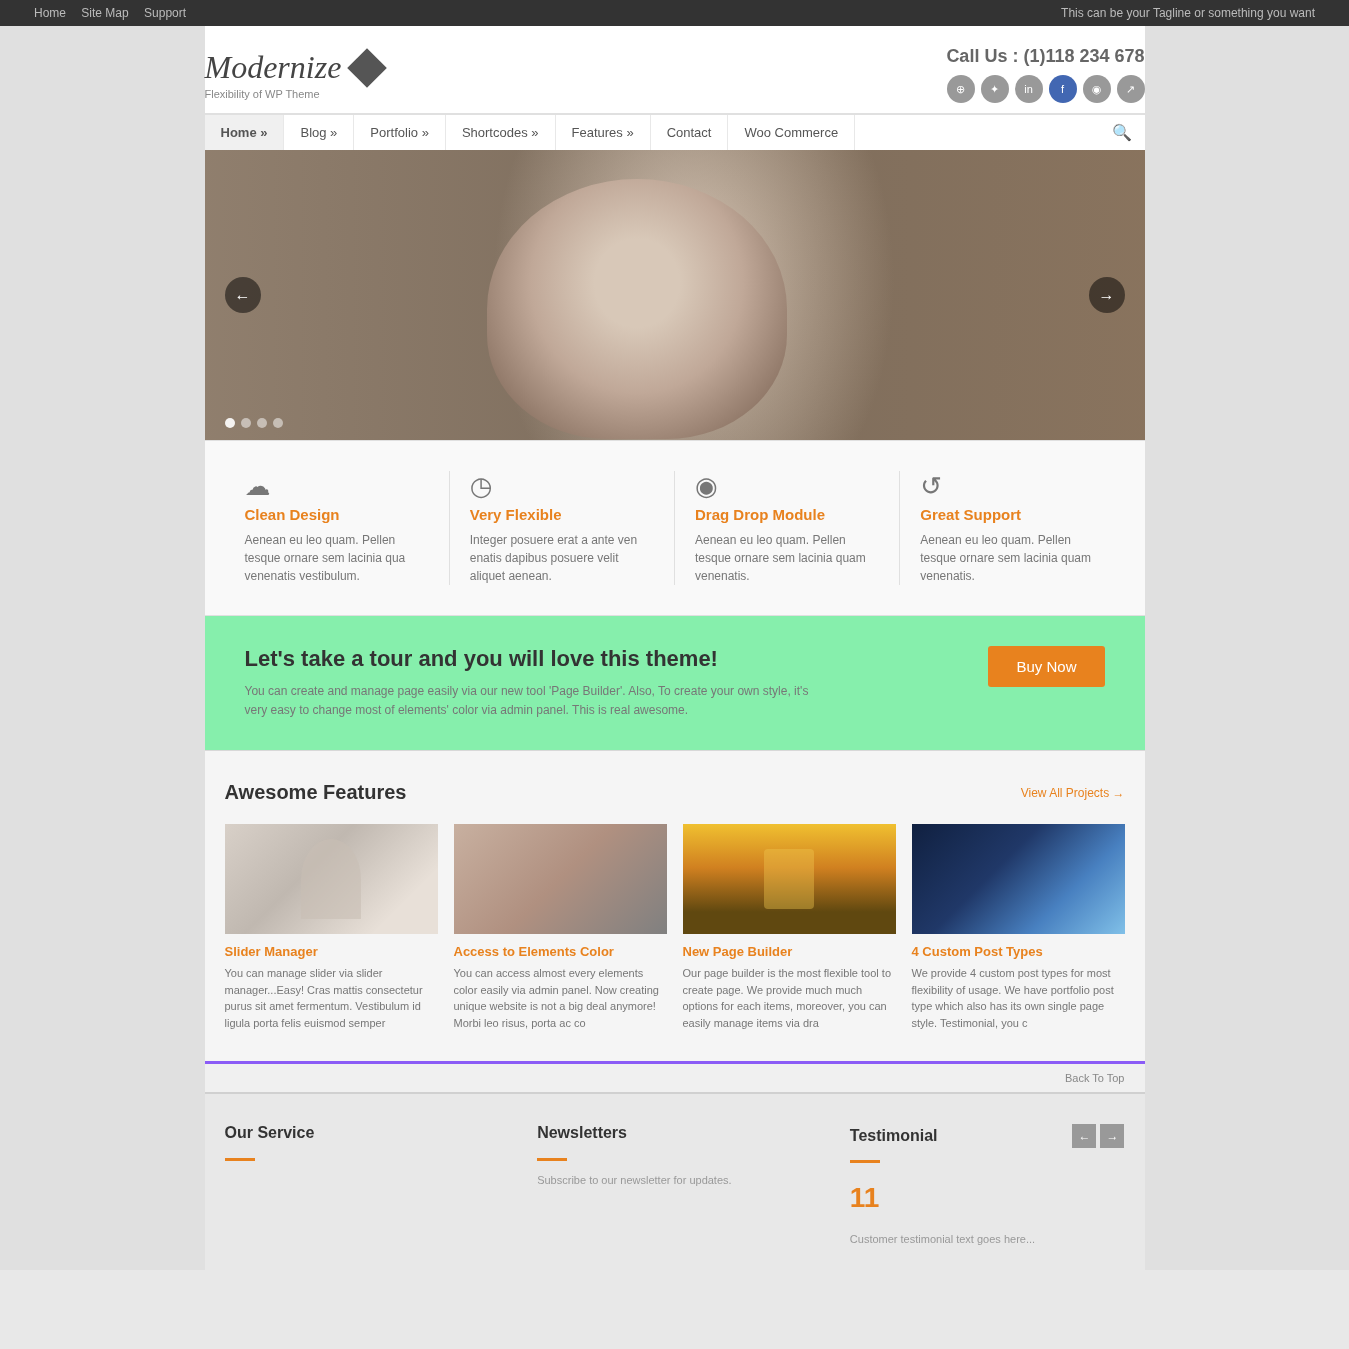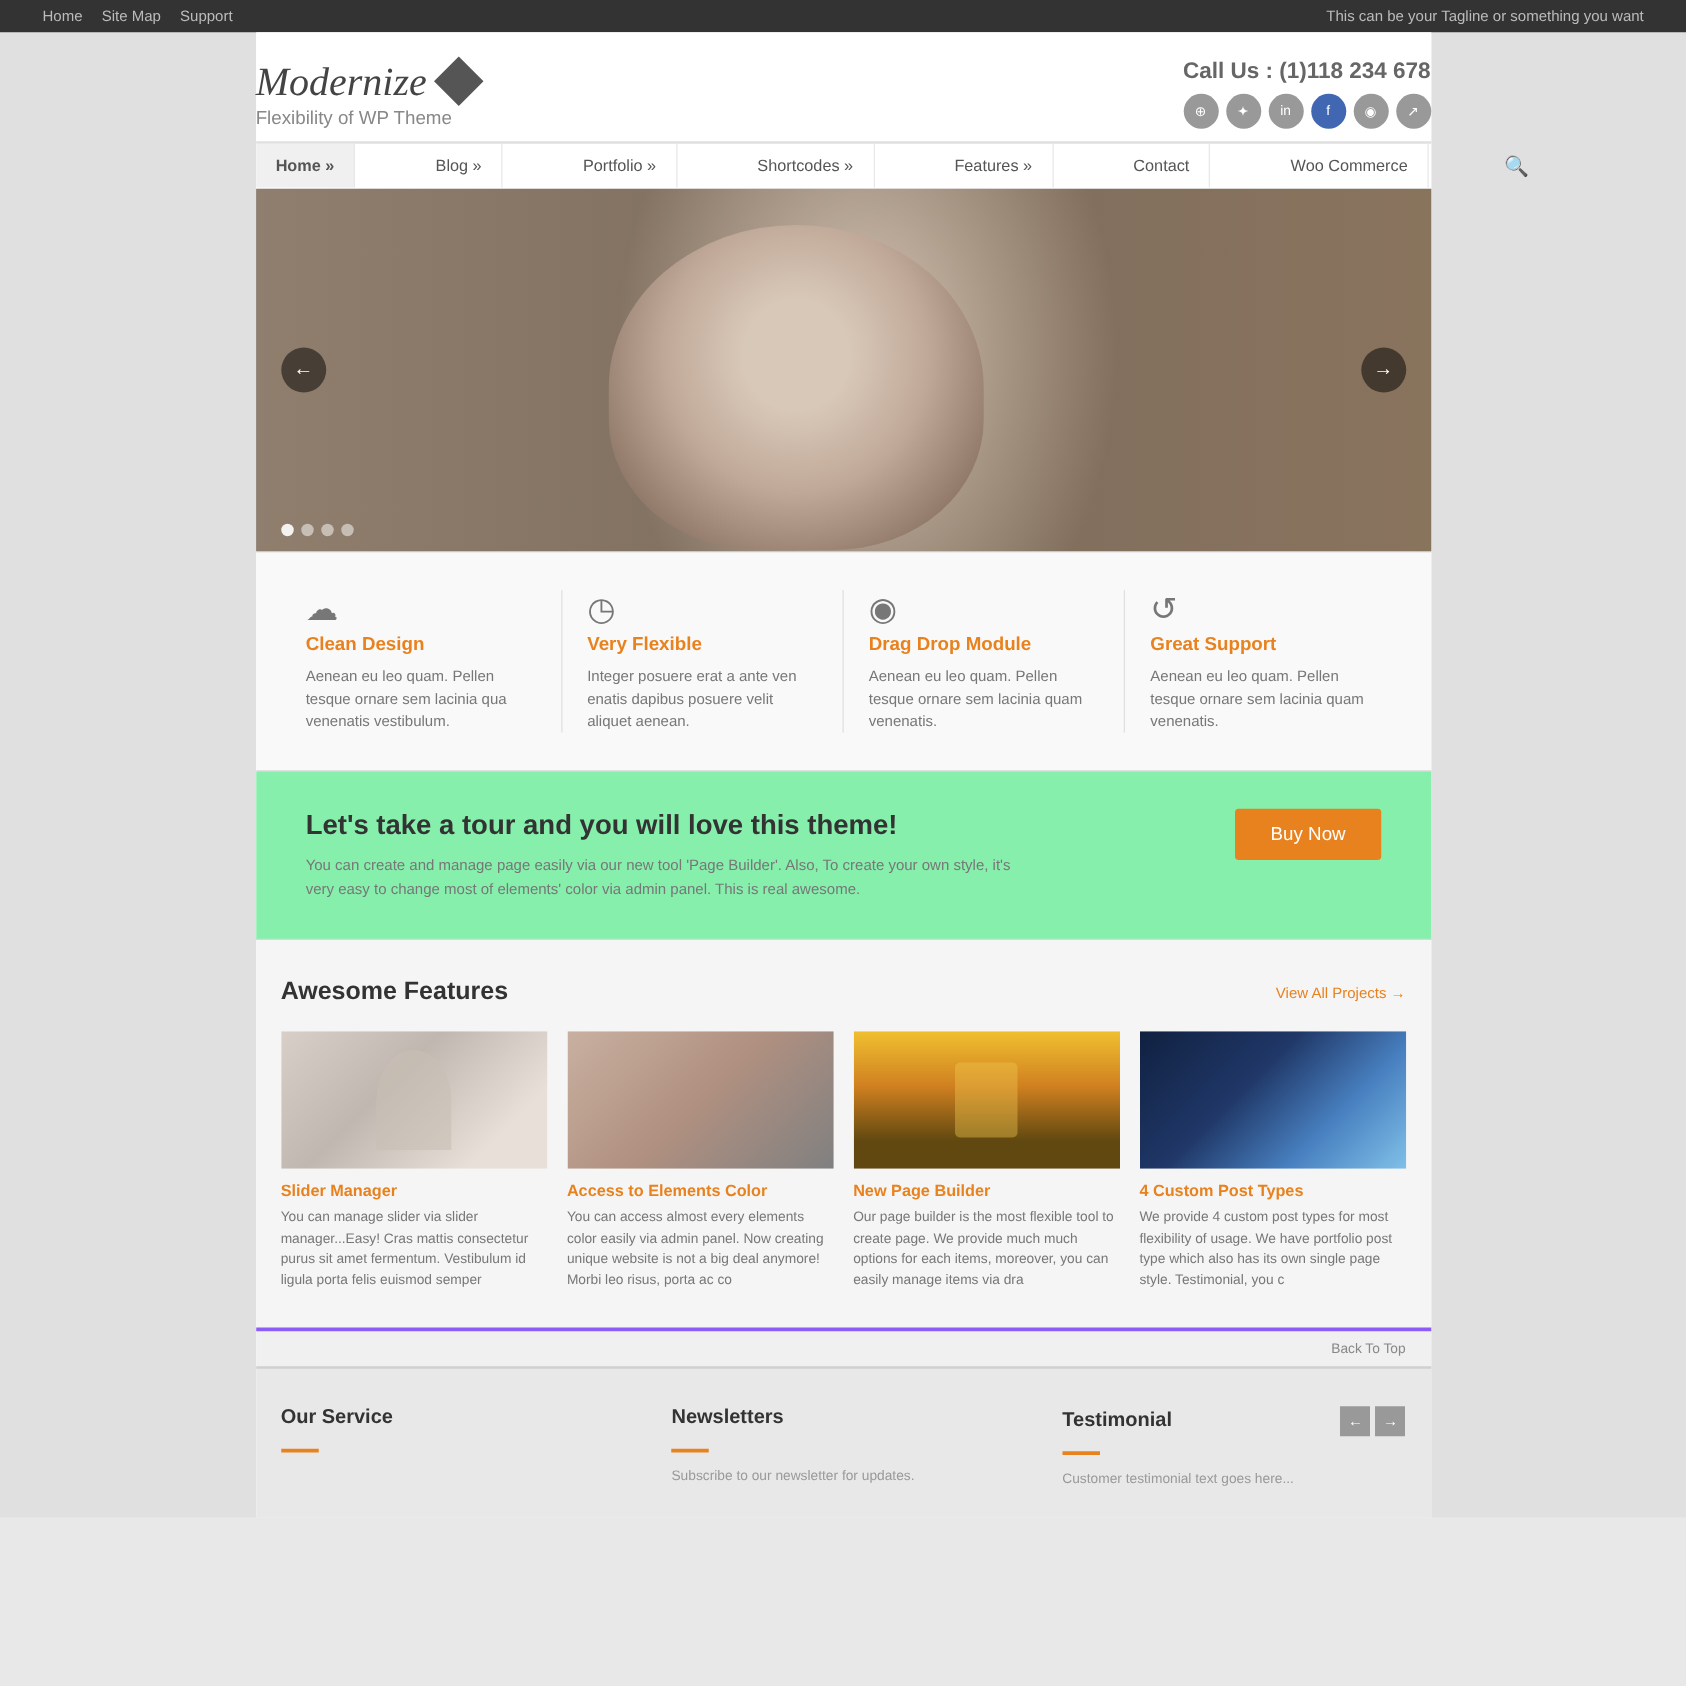--- a/index.html
+++ b/index.html
@@ -26,21 +26,21 @@
       gap: 6px;
     }
     #logo-text span.diamond {
       display: inline-block;
       width: 28px;
       height: 28px;
       background: #555;
       transform: rotate(45deg);
       margin-left: 6px;
     }
-    #logo-tagline { font-size: 15px; color: #888; margin-top: 2px; }
+    #logo-tagline { font-size: 11px; color: #888; margin-top: 2px; }
 
     #header-right { text-align: right; }
     #phone { font-size: 18px; color: #666; font-weight: bold; margin-bottom: 8px; }
     #social-icons { display: flex; gap: 6px; justify-content: flex-end; }
     .social-icon {
       width: 28px; height: 28px;
       background: #999;
       border-radius: 50%;
       display: flex; align-items: center; justify-content: center;
       color: #fff; font-size: 11px; cursor: pointer;
@@ -49,22 +49,21 @@
 
     
     #nav-wrapper {
       background: #fff;
       border-top: 2px solid #e0e0e0;
     }
     #nav {
       max-width: 940px;
       margin: 0 auto;
       display: flex;
-      align-items: flex-start;
-      gap: 48px;
+      align-items: center;
     }
     .nav-item {
       padding: 10px 16px;
       color: #555;
       font-size: 13px;
       cursor: pointer;
       border-right: 1px solid #e8e8e8;
       white-space: nowrap;
     }
     .nav-item.active { background: #f0f0f0; font-weight: bold; }
@@ -446,20 +445,21 @@
       <div class="footer-col">
         <div style="display:flex;justify-content:space-between;align-items:center;margin-bottom:12px;">
           <div class="footer-col-title" style="margin-bottom:0;">Testimonial</div>
           <div id="footer-nav-arrows">
             <button class="footer-arrow-btn">←</button>
             <button class="footer-arrow-btn">→</button>
           </div>
         </div>
         <div class="footer-col-content">
           <div style="width:30px;height:3px;background:#e8821e;margin-bottom:10px;"></div>
+          <div style="font-size:28px;color:#e8821e;font-weight:bold;margin-bottom:6px;">11</div>
           <div style="font-size:11px;color:#999;">Customer testimonial text goes here...</div>
         </div>
       </div>
     </div>
   </div>
 
 </div>
 </div>
 
 </body></html>

